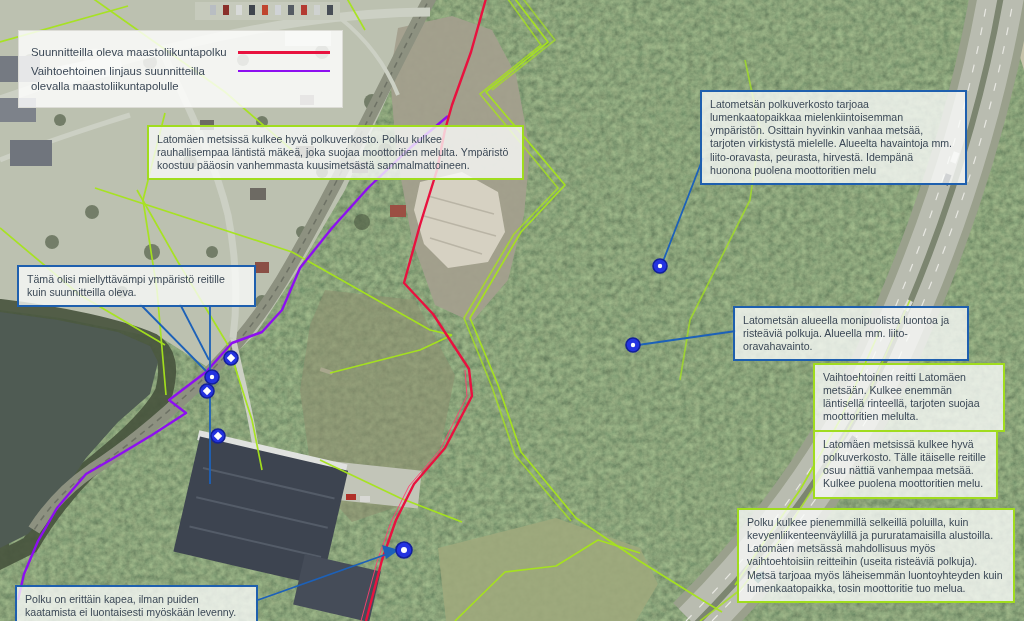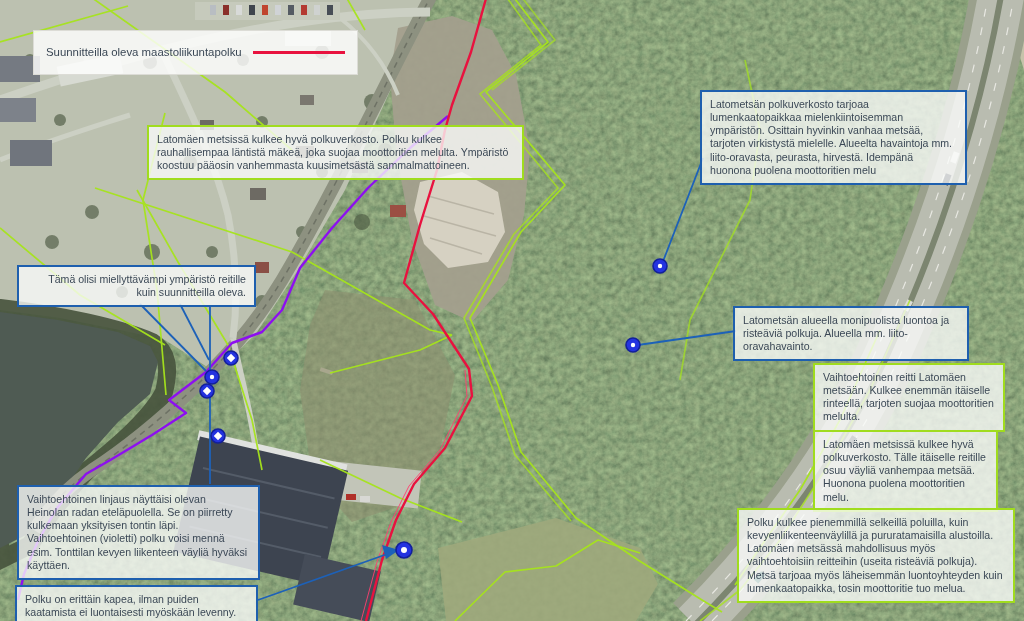--- a/index.html
+++ b/index.html
@@ -16,29 +16,29 @@
     font-size:10.6px;
     line-height:1.24;
     padding:6px 8px;
     box-sizing:border-box;
     letter-spacing:0;
   }
   .callout.green{border:2px solid #a0dc1e;}
   .callout.blue{border:2px solid #1e5fae;}
   .co0{left:147px;top:125px;width:377px;}
   .co1{left:700px;top:90px;width:267px;}
-  .co2{left:17px;top:265px;width:239px;text-align:right;}
+  .co2{left:17px;top:265px;width:239px;}
   .co3{left:733px;top:306px;width:236px;}
   .co4{left:813px;top:363px;width:192px;}
   .co5{left:813px;top:430px;width:185px;}
   .co6{left:737px;top:508px;width:278px;}
   .co7{left:17px;top:485px;width:243px;}
   .co8{left:15px;top:585px;width:243px;}
   #legend{
-    position:absolute;left:33px;top:30px;width:325px;
+    position:absolute;left:18px;top:30px;width:325px;
     background:rgba(255,255,255,0.82);
     border:1px solid #dcdcd6;
     padding:10px 12px;box-sizing:border-box;
     color:#3b4856;font-size:11.4px;line-height:1.3;
   }
   .legend-row{display:flex;align-items:flex-start;margin:4px 0;}
   .legend-row .lab{flex:1;padding-right:8px;}
   .legend-row .swatch{width:92px;height:2.5px;margin-top:6px;flex:none;}
 </style>
 </head>
@@ -249,25 +249,28 @@
         <circle cx="404" cy="550" r="3" fill="#ffffff"></circle>
       </g>
     </g>
   </svg>
 
   <div id="legend">
     <div class="legend-row">
       <span class="lab">Suunnitteilla oleva maastoliikuntapolku</span>
       <span class="swatch" style="background: rgb(232, 18, 63);"></span>
     </div>
+    <div class="legend-row">
+      <span class="lab">Vaihtoehtoinen linjaus suunnitteilla olevalla maastoliikuntapolulle</span>
+      <span class="swatch" style="background: rgb(141, 15, 240);"></span>
+    </div>
   </div>
 
   <div class="callout green co0">Latomäen metsissä kulkee hyvä polkuverkosto. Polku kulkee rauhallisempaa läntistä mäkeä, joka suojaa moottoritien melulta. Ympäristö koostuu pääosin vanhemmasta kuusimetsästä sammalmattoineen.</div>
   <div class="callout blue  co1">Latometsän polkuverkosto tarjoaa lumenkaatopaikkaa mielenkiintoisemman ympäristön. Osittain hyvinkin vanhaa metsää, tarjoten virkistystä mielelle. Alueelta havaintoja mm. liito-oravasta, peurasta, hirvestä. Idempänä huonona puolena moottoritien melu</div>
   <div class="callout blue  co2">Tämä olisi miellyttävämpi ympäristö reitille kuin suunnitteilla oleva.</div>
   <div class="callout blue  co3">Latometsän alueella monipuolista luontoa ja risteäviä polkuja. Alueella mm. liito-oravahavainto.</div>
-  <div class="callout green co4">Vaihtoehtoinen reitti Latomäen metsään. Kulkee enemmän itäiselle rinteellä, tarjoten suojaa moottoritien melulta.</div>
-  <div class="callout green co5">Latomäen metsissä kulkee hyvä polkuverkosto. Tälle itäiselle reitille osuu väyliä vanhempaa metsää. Huonona puolena moottoritien melu.</div>
+  <div class="callout green co4">Vaihtoehtoinen reitti Latomäen metsään. Kulkee enemmän läntisellä rinteellä, tarjoten suojaa moottoritien melulta.</div>
+  <div class="callout green co5">Latomäen metsissä kulkee hyvä polkuverkosto. Tälle itäiselle reitille osuu nättiä vanhempaa metsää. Kulkee puolena moottoritien melu.</div>
   <div class="callout green co6">Polku kulkee pienemmillä selkeillä poluilla, kuin kevyenliikenteenväylillä ja pururatamaisilla alustoilla. Latomäen metsässä mahdollisuus myös vaihtoehtoisiin reitteihin (useita risteäviä polkuja). Metsä tarjoaa myös läheisemmän luontoyhteyden kuin lumenkaatopaikka, tosin moottoritie tuo melua.</div>
-  <div class="callout blue  co7">Vaihtoehtoinen linjaus näyttäisi olevan Heinolan radan eteläpuolella. Se on piirretty kulkemaan yksityisen tontin läpi. Vaihtoehtoinen (violetti) polku voisi mennä esim. Tonttilan kevyen liikenteen väyliä hyväksi käyttäen.</div>
   <div class="callout blue  co8">Polku on erittäin kapea, ilman puiden kaatamista ei luontaisesti myöskään levenny.</div>
 
 </div>
 
 </body></html>

